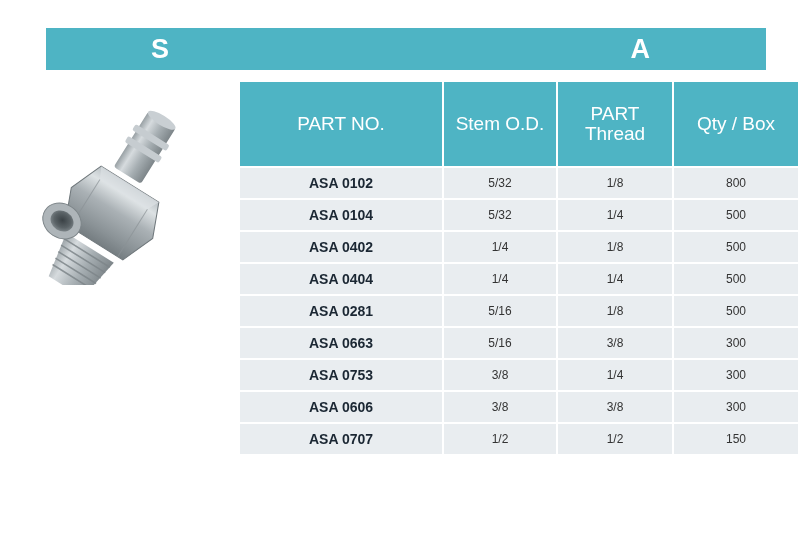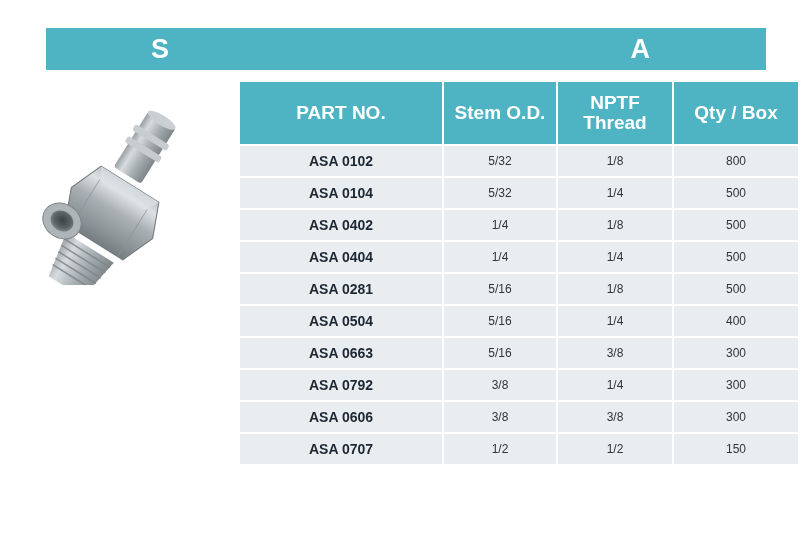--- a/index.html
+++ b/index.html
@@ -58,26 +58,26 @@
   table.spec {
     border-collapse: separate;
     border-spacing: 2px 2px;
     width: 554px;
     table-layout: fixed;
   }
   table.spec th {
     background: #4eb4c4;
     color: #ffffff;
     font-size: 19px;
-    font-weight: bold;
+    font-weight: normal;
     height: 62px;
     vertical-align: middle;
     text-align: center;
     line-height: 1.05;
-    padding: 0 4px;
+    padding: 11px 4px;
   }
   table.spec td {
     background: #e9edf0;
     height: 30px;
     text-align: center;
     vertical-align: middle;
     font-size: 12px;
     color: #333333;
     padding: 0 4px;
   }
@@ -158,21 +158,21 @@
       <col class="c-part">
         <col class="c-stem">
         <col class="c-nptf">
         <col class="c-qty">
     </colgroup>
     <thead>
       <tr>
         <th>PART NO.</th>
         <th>Stem O.D.</th>
         <th>
-          <span>NPTF</span><br>
+          <span>PART</span><br>
           <span>Thread</span>
         </th>
         <th>Qty / Box</th>
       </tr>
     </thead>
     <tbody>
       <tr>
         <td class="partno">ASA 0102</td>
         <td>5/32</td>
         <td>1/8</td>
@@ -196,33 +196,27 @@
         <td>1/4</td>
         <td>500</td>
       </tr>
       <tr>
         <td class="partno">ASA 0281</td>
         <td>5/16</td>
         <td>1/8</td>
         <td>500</td>
       </tr>
       <tr>
-        <td class="partno">ASA 0504</td>
-        <td>5/16</td>
-        <td>1/4</td>
-        <td>400</td>
-      </tr>
-      <tr>
         <td class="partno">ASA 0663</td>
         <td>5/16</td>
         <td>3/8</td>
         <td>300</td>
       </tr>
       <tr>
-        <td class="partno">ASA 0792</td>
+        <td class="partno">ASA 0753</td>
         <td>3/8</td>
         <td>1/4</td>
         <td>300</td>
       </tr>
       <tr>
         <td class="partno">ASA 0606</td>
         <td>3/8</td>
         <td>3/8</td>
         <td>300</td>
       </tr>

